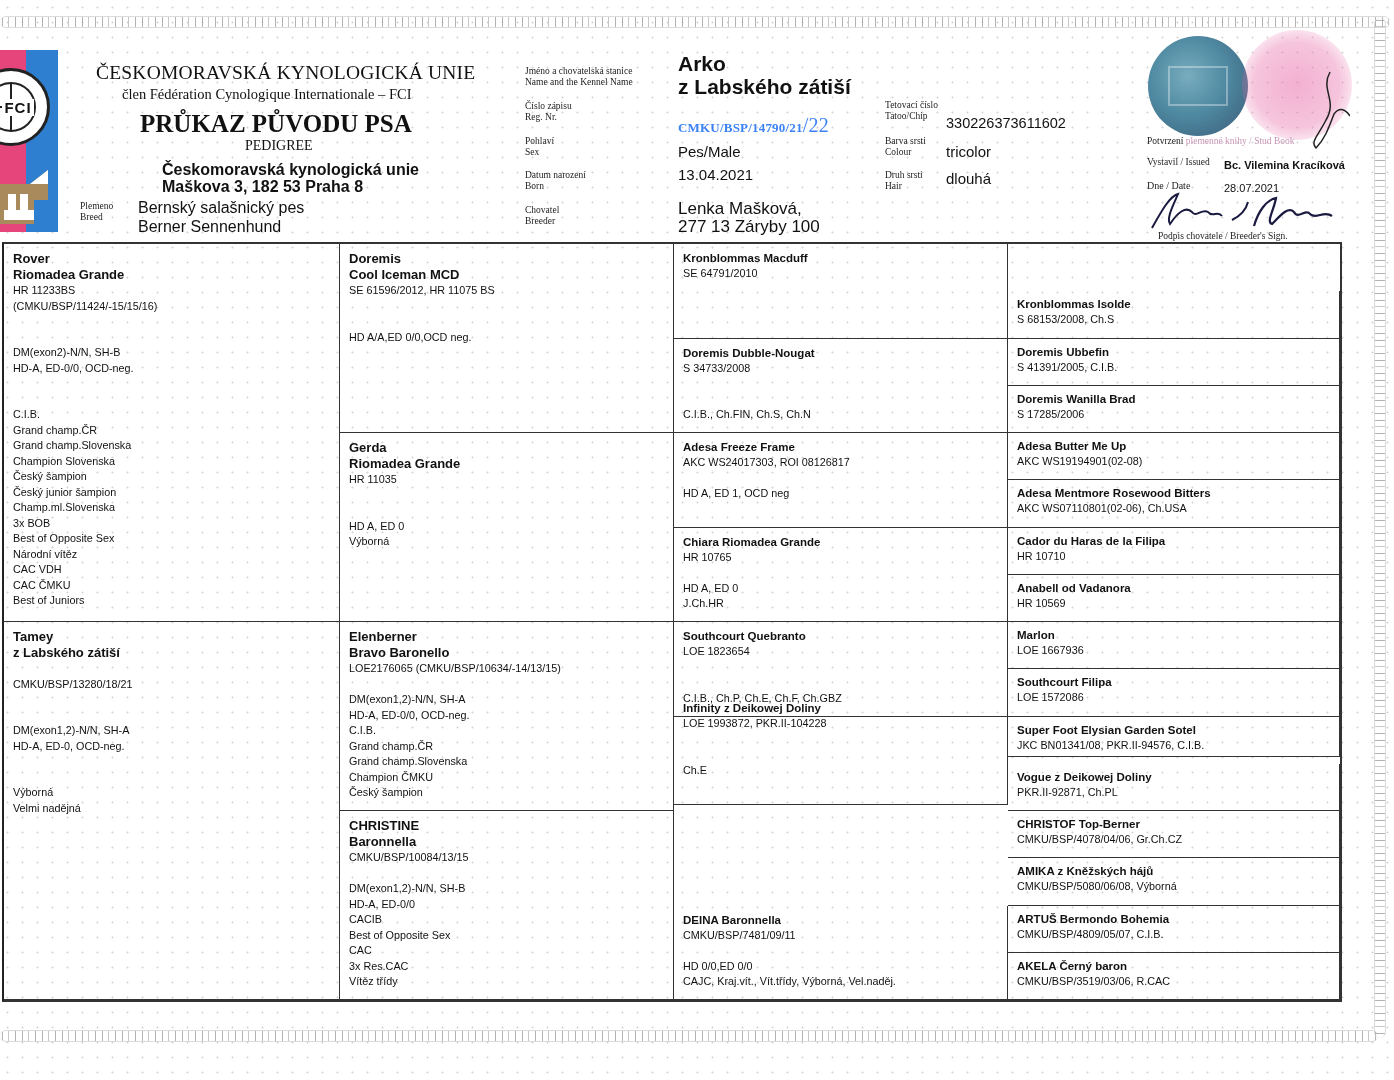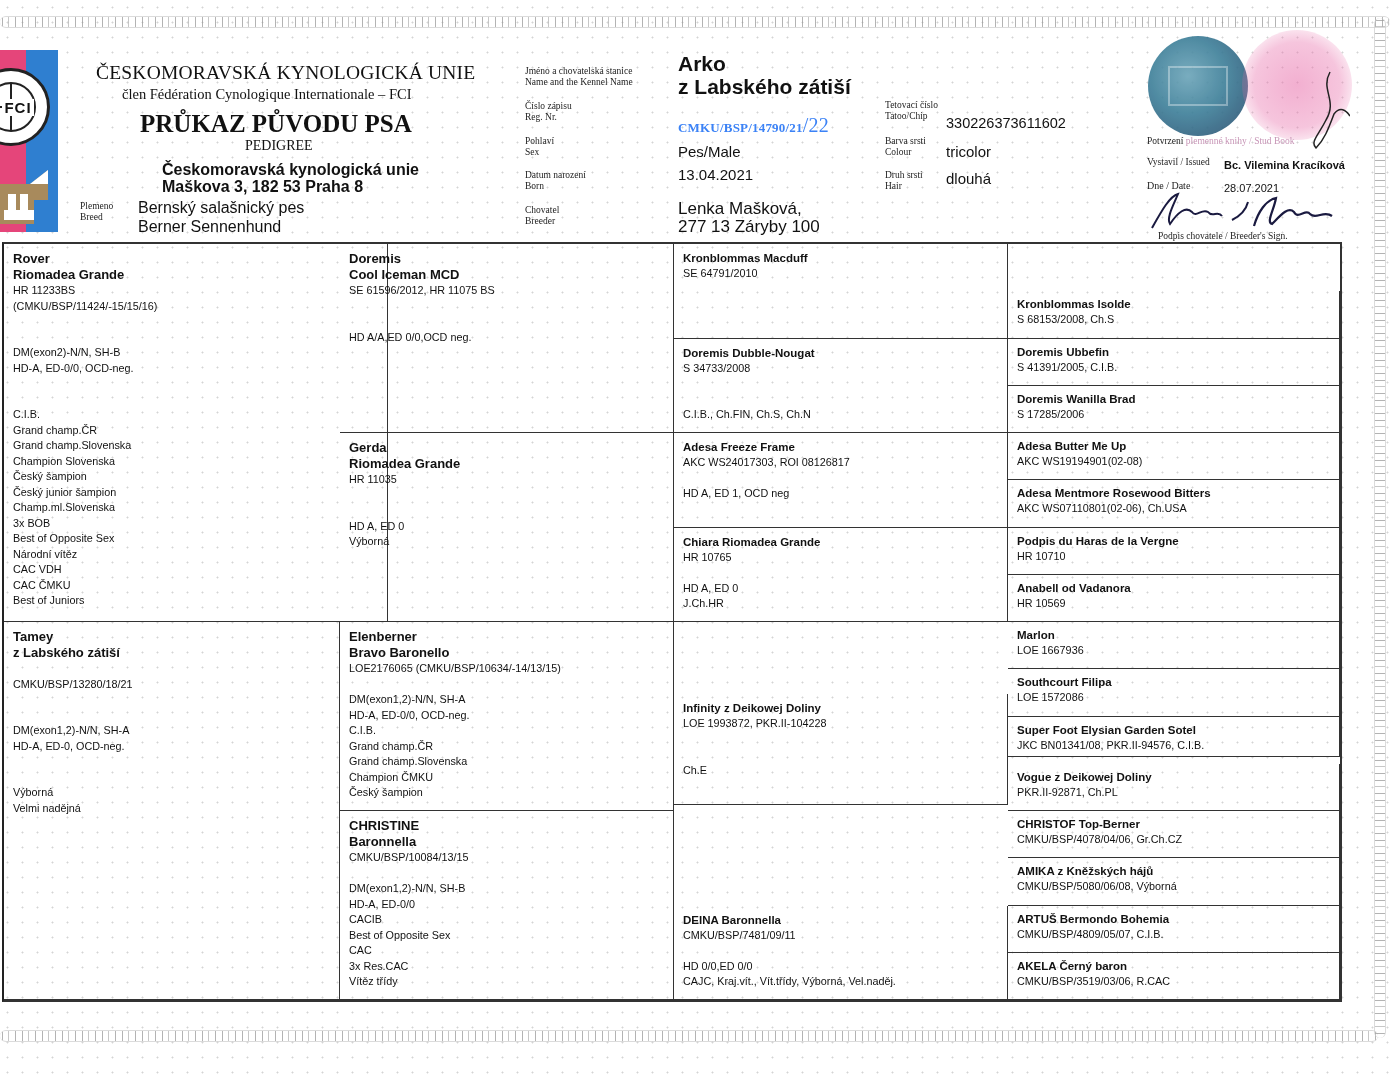--- a/index.html
+++ b/index.html
@@ -204,21 +204,21 @@
 <div class="issued-val">Bc. Vilemina Kracíková</div>
 <div class="date-lbl">Dne / Date</div>
 <div class="date-val">28.07.2021</div>
 <svg class="breeder-sig" viewBox="0 0 190 42">
   <path d="M4 38 C 14 20, 22 6, 30 4 C 26 14, 18 28, 22 34 C 30 22, 38 16, 44 22 C 48 28, 54 18, 60 22 C 64 28, 70 20, 74 26 M 84 30 C 92 26, 98 20, 100 12" stroke="#1a1a40" stroke-width="2" fill="none"></path>
   <path d="M106 36 C 110 22, 118 10, 128 8 C 126 20, 118 32, 124 34 C 132 26, 140 16, 146 22 C 150 30, 158 18, 162 24 C 168 30, 176 20, 184 26" stroke="#1a1a40" stroke-width="2.2" fill="none"></path>
 </svg>
 <div class="breeder-sig-lbl">Podpis chovatele / Breeder's Sign.</div>
 
 <div class="grid" id="grid">
-    <div class="cell" style="left: 0px; top: 0px; width: 384px; height: 378px;">
+    <div class="cell" style="left: 0px; top: 0px; width: 336px; height: 378px;">
       <div class="n2">Rover</div>
       <div class="n2">Riomadea Grande</div>
       <div class="t">HR 11233BS</div>
       <div class="t">(CMKU/BSP/11424/-15/15/16)</div>
       <div class="gap"></div>
       <div class="gap"></div>
       <div class="t">DM(exon2)-N/N, SH-B</div>
       <div class="t">HD-A, ED-0/0, OCD-neg.</div>
       <div class="gap"></div>
       <div class="gap"></div>
@@ -310,20 +310,27 @@
       <div class="gap"></div>
       <div class="t">HD A, ED 1, OCD neg</div>
     </div>
     <div class="cell" style="left: 670px; top: 283.5px; width: 334px; height: 94.5px;">
       <div class="n">Chiara Riomadea Grande</div>
       <div class="t">HR 10765</div>
       <div class="gap"></div>
       <div class="t">HD A, ED 0</div>
       <div class="t">J.Ch.HR</div>
     </div>
+    <div class="cell" style="left: 670px; top: 378px; width: 334px; height: 94.5px;">
+      <div class="n">Southcourt Quebranto</div>
+      <div class="t">LOE 1823654</div>
+      <div class="gap"></div>
+      <div class="gap"></div>
+      <div class="t">C.I.B., Ch.P, Ch.E, Ch.F, Ch.GBZ</div>
+    </div>
     <div class="cell" style="left: 670px; top: 450px; width: 334px; height: 111px;">
       <div class="n">Infinity z Deikowej Doliny</div>
       <div class="t">LOE 1993872, PKR.II-104228</div>
       <div class="gap"></div>
       <div class="gap"></div>
       <div class="t">Ch.E</div>
     </div>
     <div class="cell" style="left: 670px; top: 661.5px; width: 334px; height: 94.5px;">
       <div class="n">DEINA Baronnella</div>
       <div class="t">CMKU/BSP/7481/09/11</div>
@@ -345,21 +352,21 @@
     </div>
     <div class="cell" style="left: 1004px; top: 189px; width: 332px; height: 47.25px; padding-top: 6px;">
       <div class="n">Adesa Butter Me Up</div>
       <div class="t">AKC WS19194901(02-08)</div>
     </div>
     <div class="cell" style="left: 1004px; top: 236.25px; width: 332px; height: 47.25px; padding-top: 6px;">
       <div class="n">Adesa Mentmore Rosewood Bitters</div>
       <div class="t">AKC WS07110801(02-06), Ch.USA</div>
     </div>
     <div class="cell" style="left: 1004px; top: 283.5px; width: 332px; height: 47.25px; padding-top: 6px;">
-      <div class="n">Podpis du Haras de la Vergne</div>
+      <div class="n">Cador du Haras de la Filipa</div>
       <div class="t">HR 10710</div>
     </div>
     <div class="cell" style="left: 1004px; top: 330.75px; width: 332px; height: 47.25px; padding-top: 6px;">
       <div class="n">Anabell od Vadanora</div>
       <div class="t">HR 10569</div>
     </div>
     <div class="cell" style="left: 1004px; top: 378px; width: 332px; height: 47.25px; padding-top: 6px;">
       <div class="n">Marlon</div>
       <div class="t">LOE 1667936</div>
     </div>

